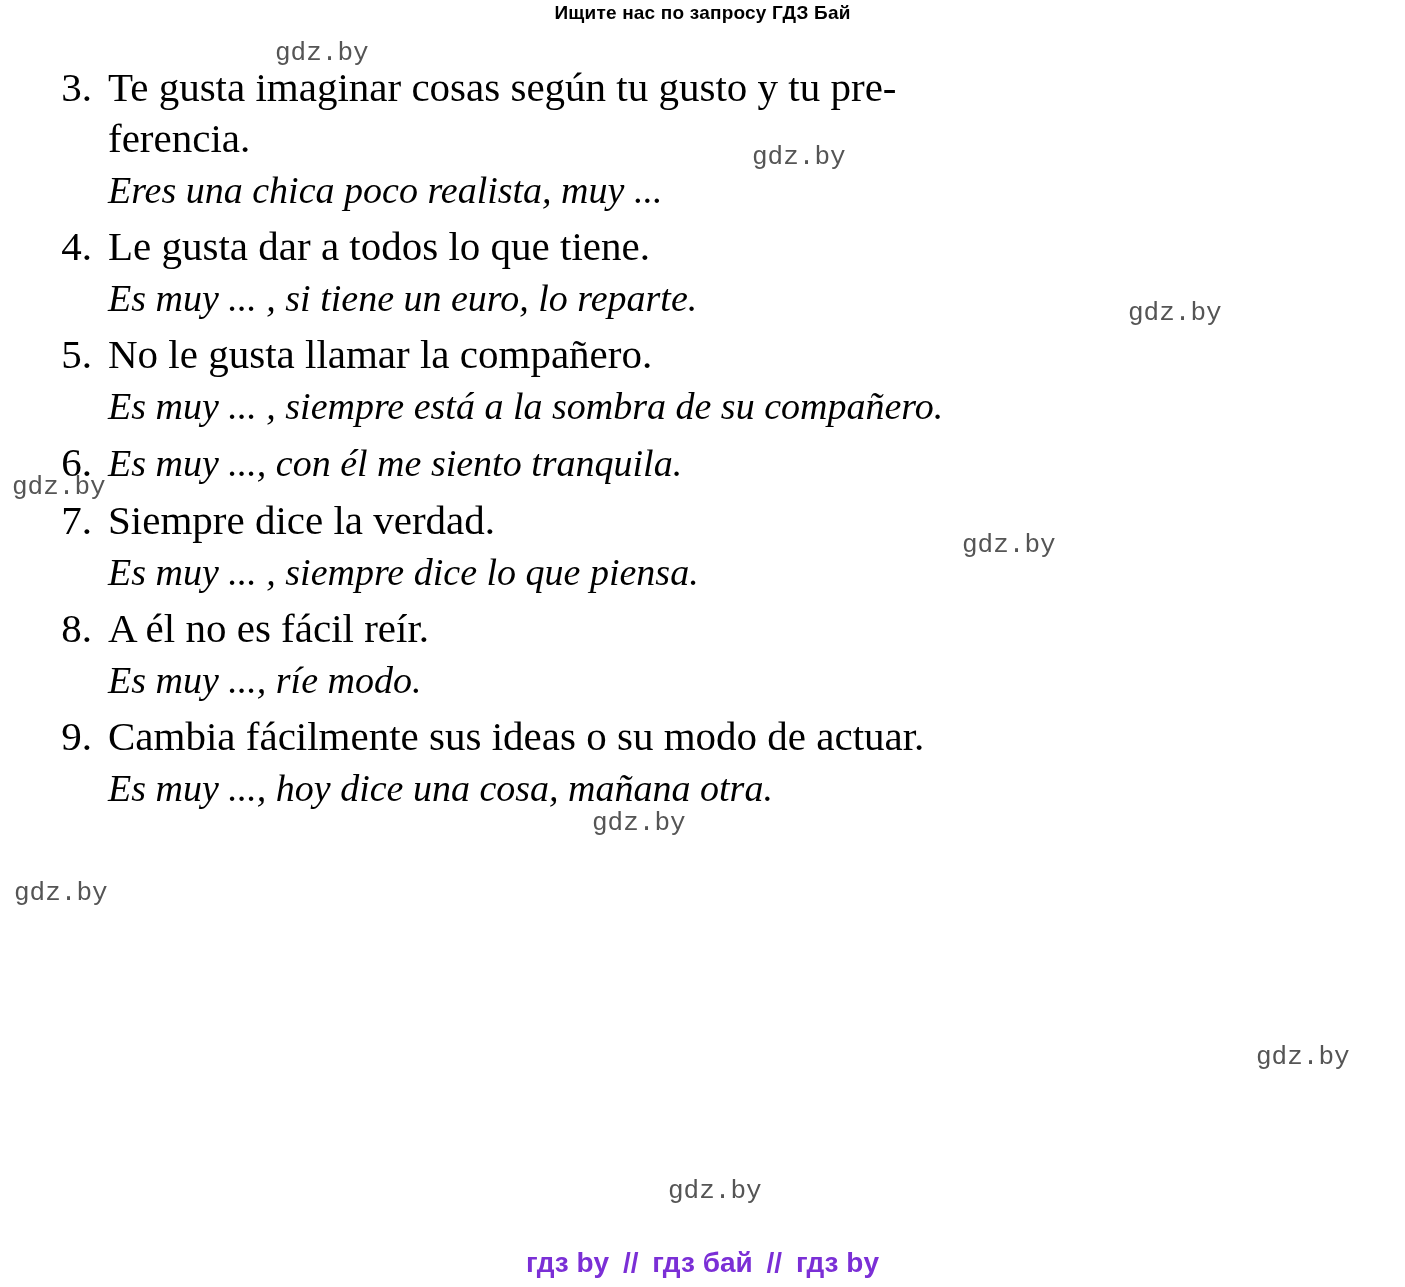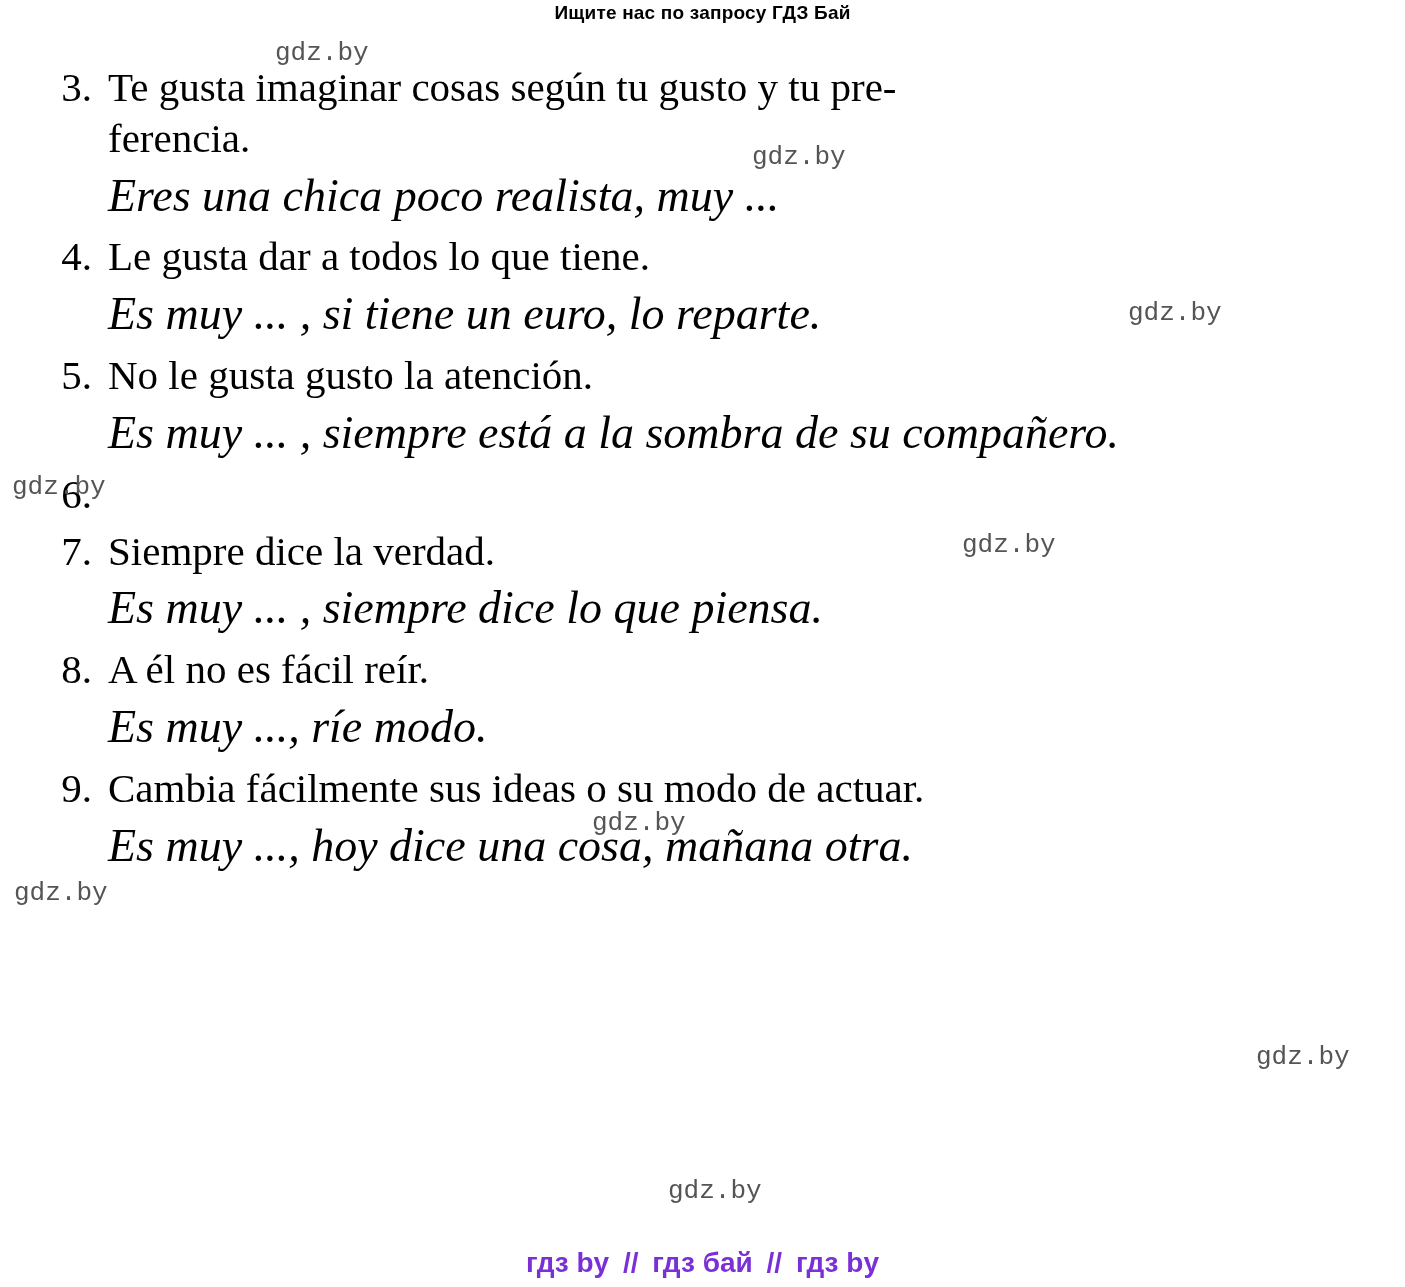--- a/index.html
+++ b/index.html
@@ -79,21 +79,21 @@
   .body {
     flex: 1 1 auto;
     padding-right: 30px;
   }
   .prompt {
     font-size: 41px;
     line-height: 1.24;
     white-space: pre-wrap;
   }
   .answer {
-    font-size: 46px;
+    font-size: 38px;
     font-style: italic;
     line-height: 1.3;
     margin-top: 2px;
     white-space: pre-wrap;
   }
   .gap-3 .prompt { max-width: 1290px; }
 </style>
 </head>
 <body>
 
@@ -114,28 +114,29 @@
     <div class="num">4.</div>
     <div class="body">
       <div class="prompt">Le gusta dar a todos lo que tiene.</div>
       <div class="answer">Es muy ... , si tiene un euro, lo reparte.</div>
     </div>
   </div>
 
   <div class="item">
     <div class="num">5.</div>
     <div class="body">
-      <div class="prompt">No le gusta gusto la atención.</div>
+      <div class="prompt">No le gusta llamar la compañero.</div>
       <div class="answer">Es muy ... , siempre está a la sombra de su compañero.</div>
     </div>
   </div>
 
   <div class="item">
     <div class="num">6.</div>
     <div class="body">
+      <div class="answer">Es muy ..., con él me siento tranquila.</div>
     </div>
   </div>
 
   <div class="item">
     <div class="num">7.</div>
     <div class="body">
       <div class="prompt">Siempre dice la verdad.</div>
       <div class="answer">Es muy ... , siempre dice lo que piensa.</div>
     </div>
   </div>

